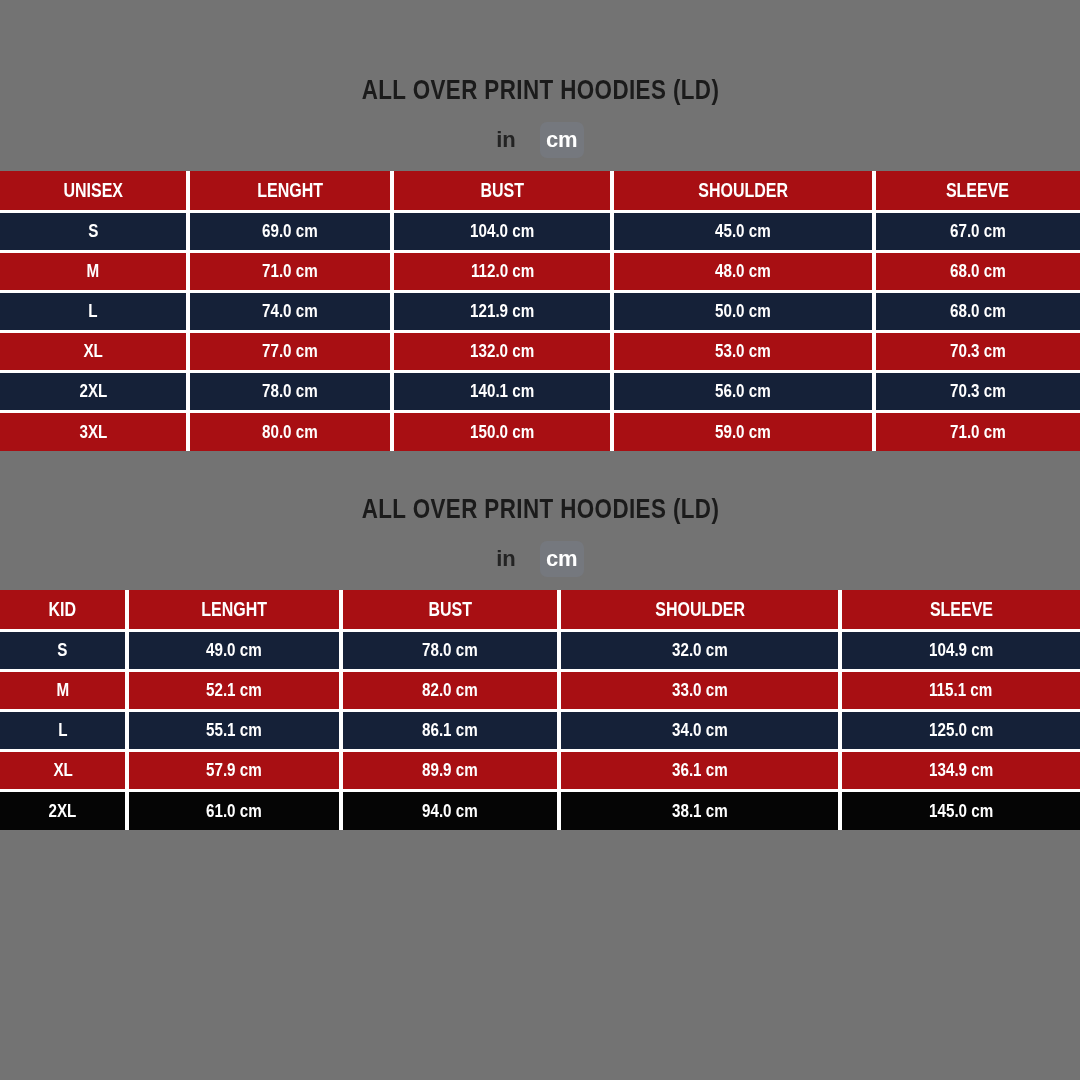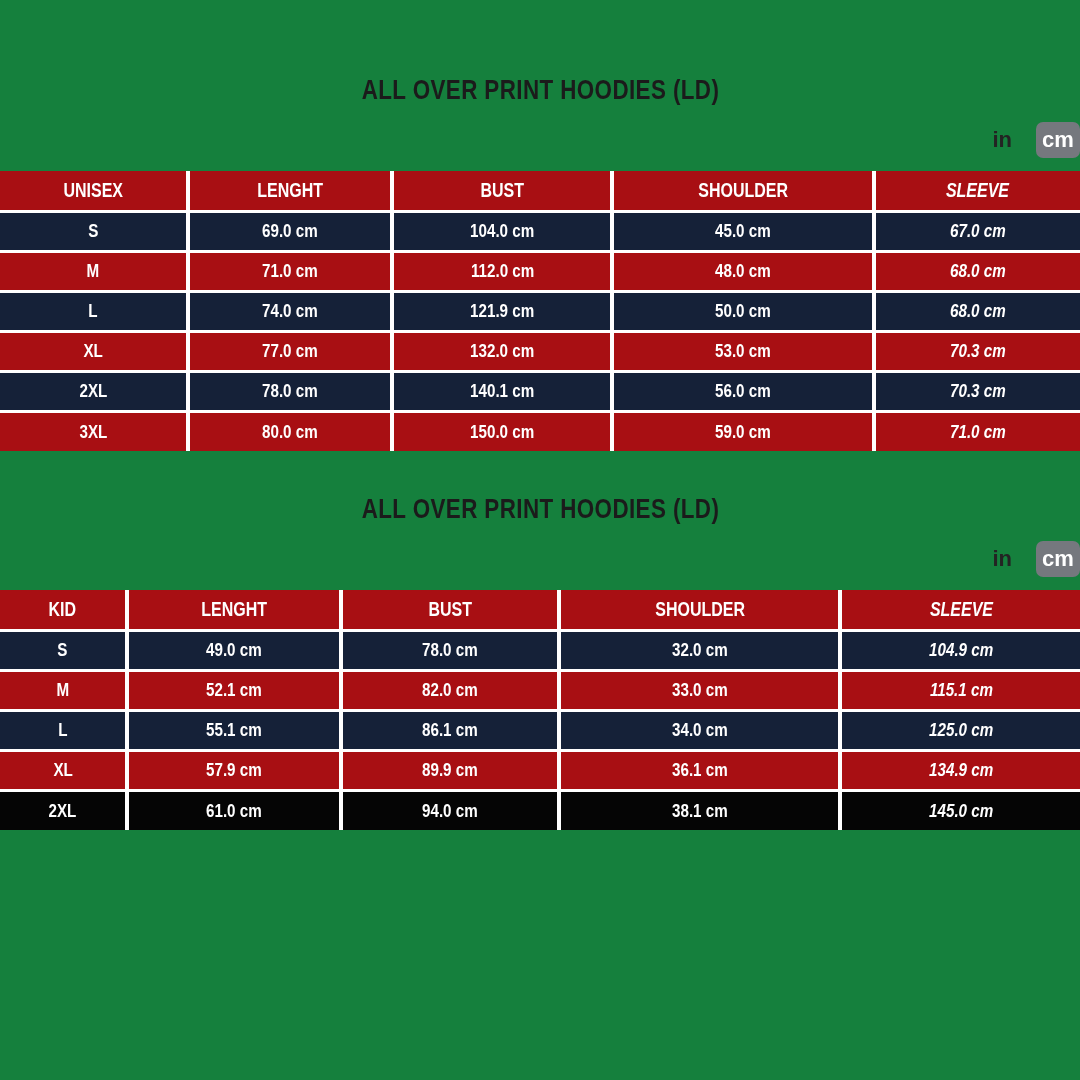--- a/index.html
+++ b/index.html
@@ -12,21 +12,21 @@
   }
   *{box-sizing:border-box;}
   html,body{margin:0;padding:0;}
   body{
     font-family:"Liberation Sans", sans-serif;
     background:#ffffff;
   }
   .page{
     width:1080px;
     height:1080px;
-    background:#15803d;
+    background:#737373;
     overflow:hidden;
   }
   .chart-section{width:100%;}
   .section-unisex{padding-top:74px;}
   .section-kid .chart-title{margin-top:42px;}
   .chart-title{
     text-align:center;
     font-size:28px;
     font-weight:bold;
     color:var(--title);
@@ -36,21 +36,21 @@
     letter-spacing:0.5px;
   }
   .cnd{
     display:inline-block;
     transform:scaleX(0.8);
     transform-origin:50% 50%;
     white-space:nowrap;
   }
   .unit-toggle{
     display:flex;
-    justify-content:flex-end;
+    justify-content:center;
     align-items:center;
     gap:24px;
     margin:16px 0 13px 0;
     height:36px;
   }
   .unit-in{
     font-size:22px;
     font-weight:bold;
     color:#232323;
     line-height:36px;
@@ -80,21 +80,21 @@
     font-weight:bold;
     height:40px;
     padding:0;
     border:3px solid var(--white);
     border-left-width:4px;
     border-right-width:4px;
   }
   .size-table th{font-size:20px;background:var(--red);}
   .size-table td{font-size:19px;}
   .size-table th:first-child, .size-table td:first-child{border-left:none;}
-  .size-table th:last-child, .size-table td:last-child{border-right:none;font-style:italic;}
+  .size-table th:last-child, .size-table td:last-child{border-right:none;}
   .size-table thead th{border-top:none;}
   .size-table tbody tr:last-child td{border-bottom:none;}
   tr.bg-navy td{background:var(--navy);}
   tr.bg-red td{background:var(--red);}
   tr.bg-black td{background:var(--black);}
 </style>
 </head>
 <body>
 
 <div class="page">

